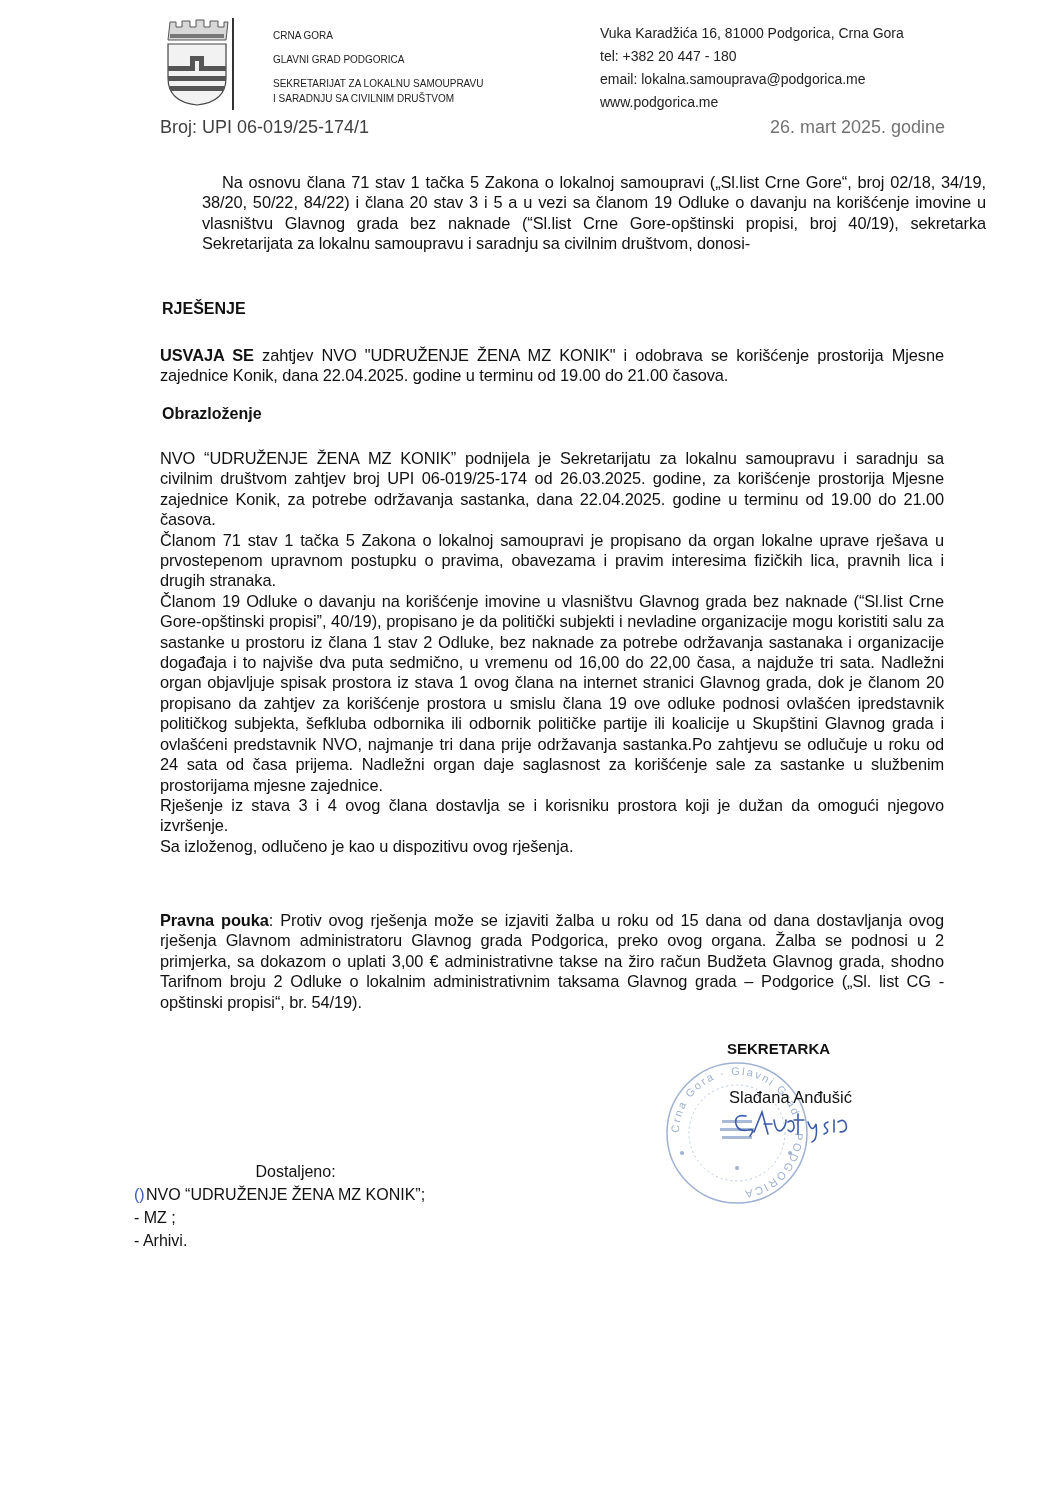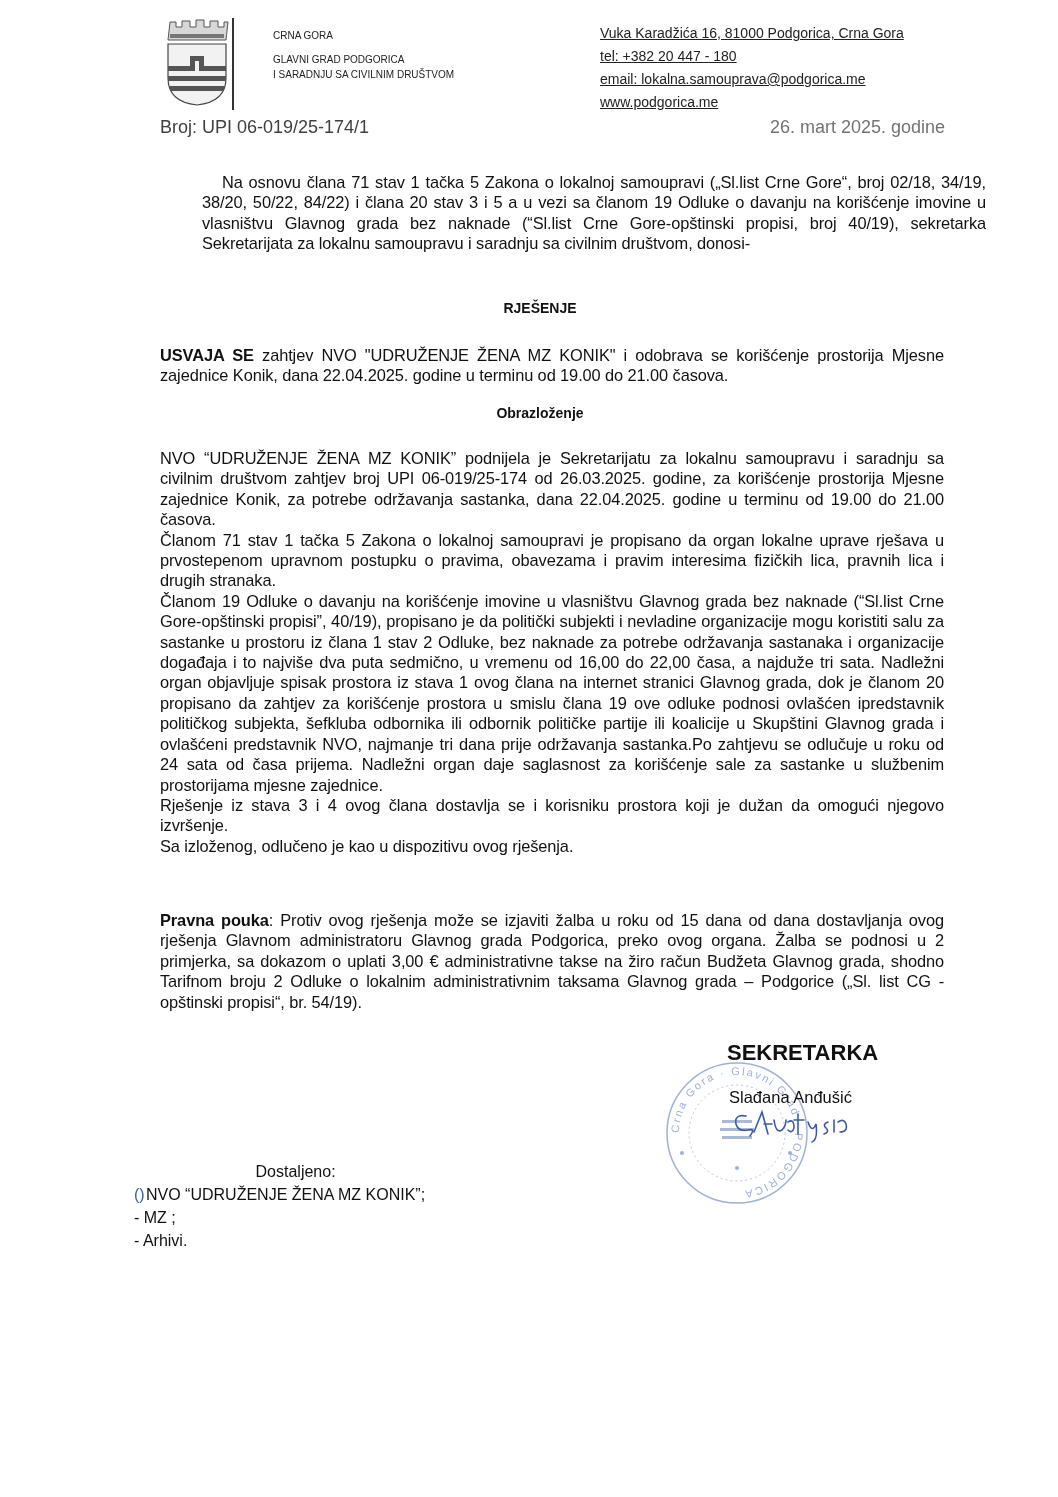--- a/index.html
+++ b/index.html
@@ -3,31 +3,31 @@
   <meta charset="utf-8">
   <style>
     html, body { margin: 0; padding: 0; background: #ffffff; }
     body { width: 1058px; height: 1497px; position: relative; overflow: hidden;
            font-family: "Liberation Sans", sans-serif; color: #111; }
     .abs { position: absolute; }
     .logo { left: 164px; top: 18px; width: 66px; height: 88px; }
     .vline { left: 232px; top: 18px; width: 2px; height: 92px; background: #333; }
     .org { left: 241px; top: 24px; font-size: 10px; line-height: 24px; color: #222; margin-left: 32px; }
     .org .l4 { line-height: 14px; margin-top: -4px; }
-    .contact { left: 600px; top: 22px; font-size: 14px; line-height: 23px; color: #222; text-decoration: underline; }
+    .contact { left: 600px; top: 22px; font-size: 14px; line-height: 23px; color: #222; }
     .broj { left: 160px; top: 117px; font-size: 18px; color: #404040; }
     .date { left: 770px; top: 117px; font-size: 18px; color: #737373; }
     .body-text { left: 160px; width: 784px; font-size: 16.4px; line-height: 20.4px;
                  text-align: justify; color: #111; letter-spacing: -0.1px; }
     .body-text p { margin: 0; }
     .indent { text-indent: 20px; }
-    .heading { width: 784px; left: 148px; text-align: center; font-weight: bold;
-               font-size: 14px; }
+    .heading { width: 784px; left: 162px; text-align: left; font-weight: bold;
+               font-size: 16px; }
     .bold { font-weight: bold; margin-top: 21px; }
-    .signer-title { left: 727px; top: 1040px; font-weight: bold; font-size: 22px; }
+    .signer-title { left: 727px; top: 1040px; font-weight: bold; font-size: 15px; }
     .signer-name { left: 729px; top: 1088px; font-size: 16.5px; }
     .stamp { left: 662px; top: 1058px; width: 150px; height: 150px; }
     .signature { left: 728px; top: 1106px; width: 140px; height: 40px; }
     .dist { left: 134px; top: 1160px; font-size: 16px; line-height: 23px; }
     .dist .head { padding-left: 32px; text-align: center; }
     .dist .mark { display: inline-block; width: 12px; color: #3b5aa8; }
   </style>
 </head>
 <body>
 
@@ -41,20 +41,21 @@
     <path d="M4 48 L26 48 L26 38 L40 38 L40 48 L62 48 L62 53 L35 53 L35 43 L31 43 L31 53 L4 53 Z" fill="#555"></path>
     <rect x="4" y="58" width="58" height="5" fill="#555"></rect>
     <rect x="6" y="68" width="54" height="5" fill="#555"></rect>
   </svg>
 </div>
 <div class="abs vline"></div>
 
 <div class="abs org">
   <div>CRNA GORA</div>
   <div>GLAVNI GRAD PODGORICA</div>
+  <div>SEKRETARIJAT ZA LOKALNU SAMOUPRAVU</div>
   <div class="l4">I SARADNJU SA CIVILNIM DRUŠTVOM</div>
 </div>
 
 <div class="abs contact">
   <div>Vuka Karadžića 16, 81000 Podgorica, Crna Gora</div>
   <div>tel: +382 20 447 - 180</div>
   <div>email: lokalna.samouprava@podgorica.me</div>
   <div>www.podgorica.me</div>
 </div>
 

